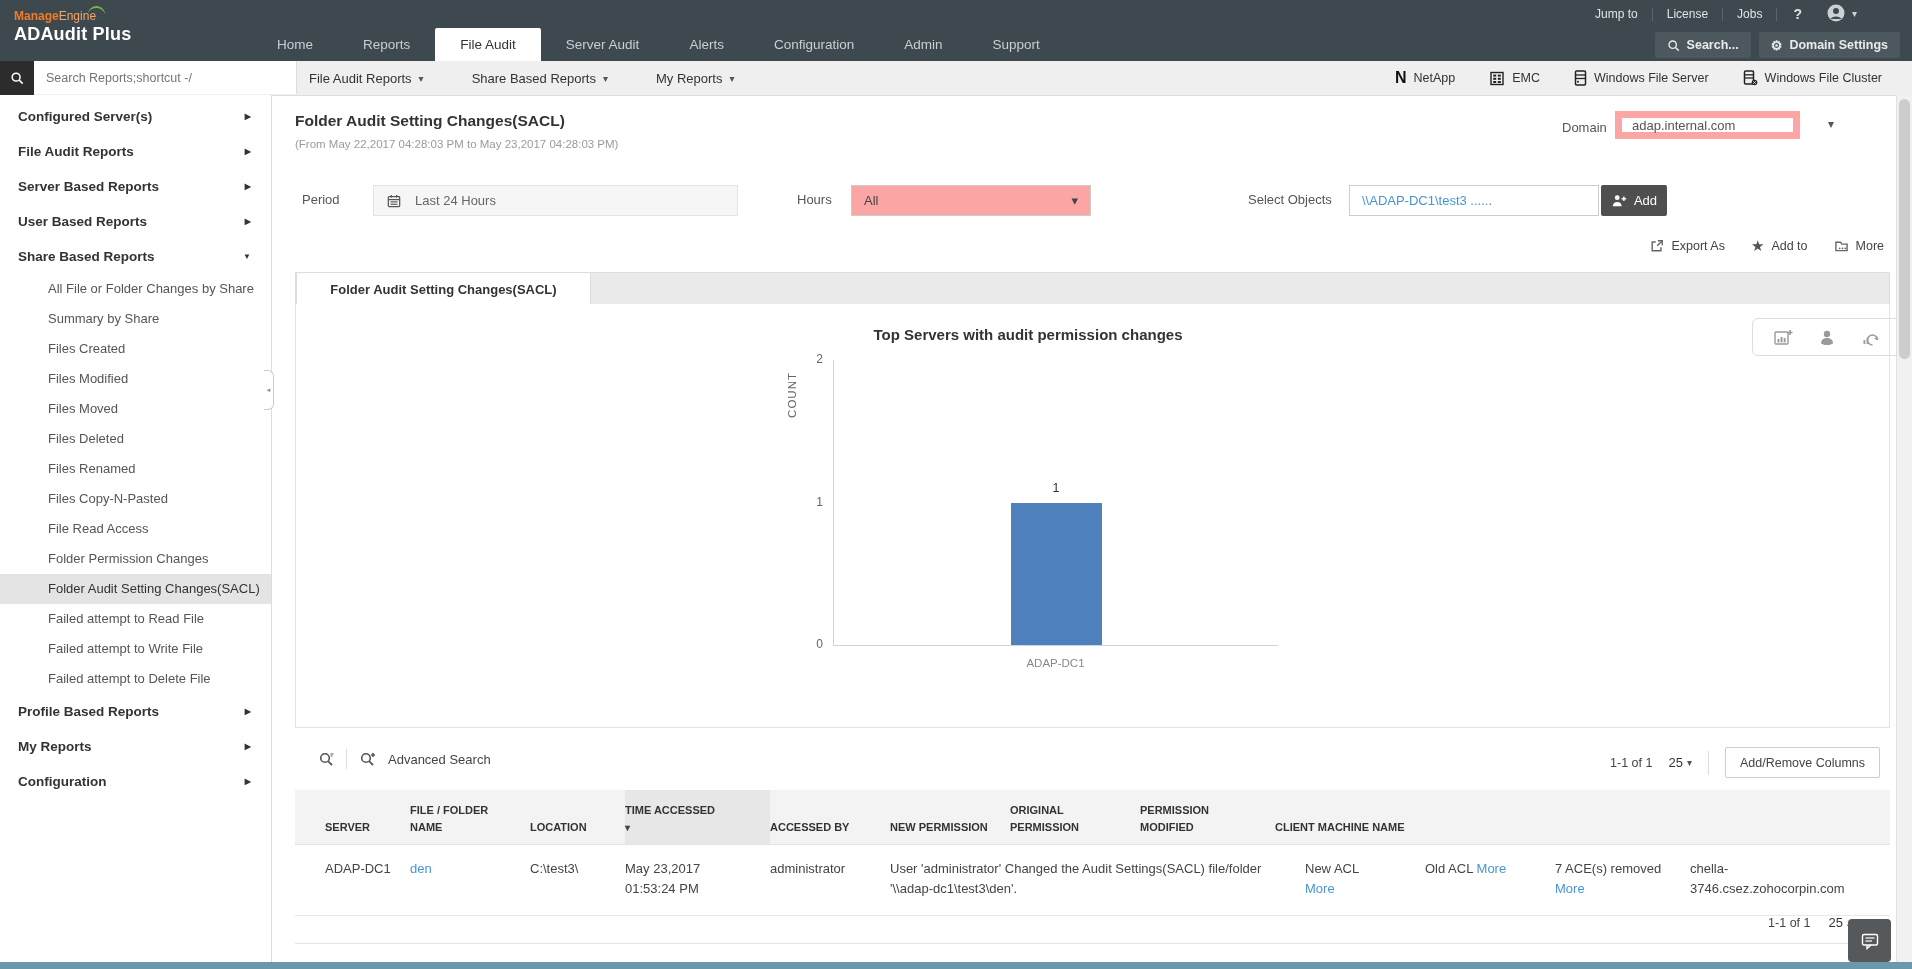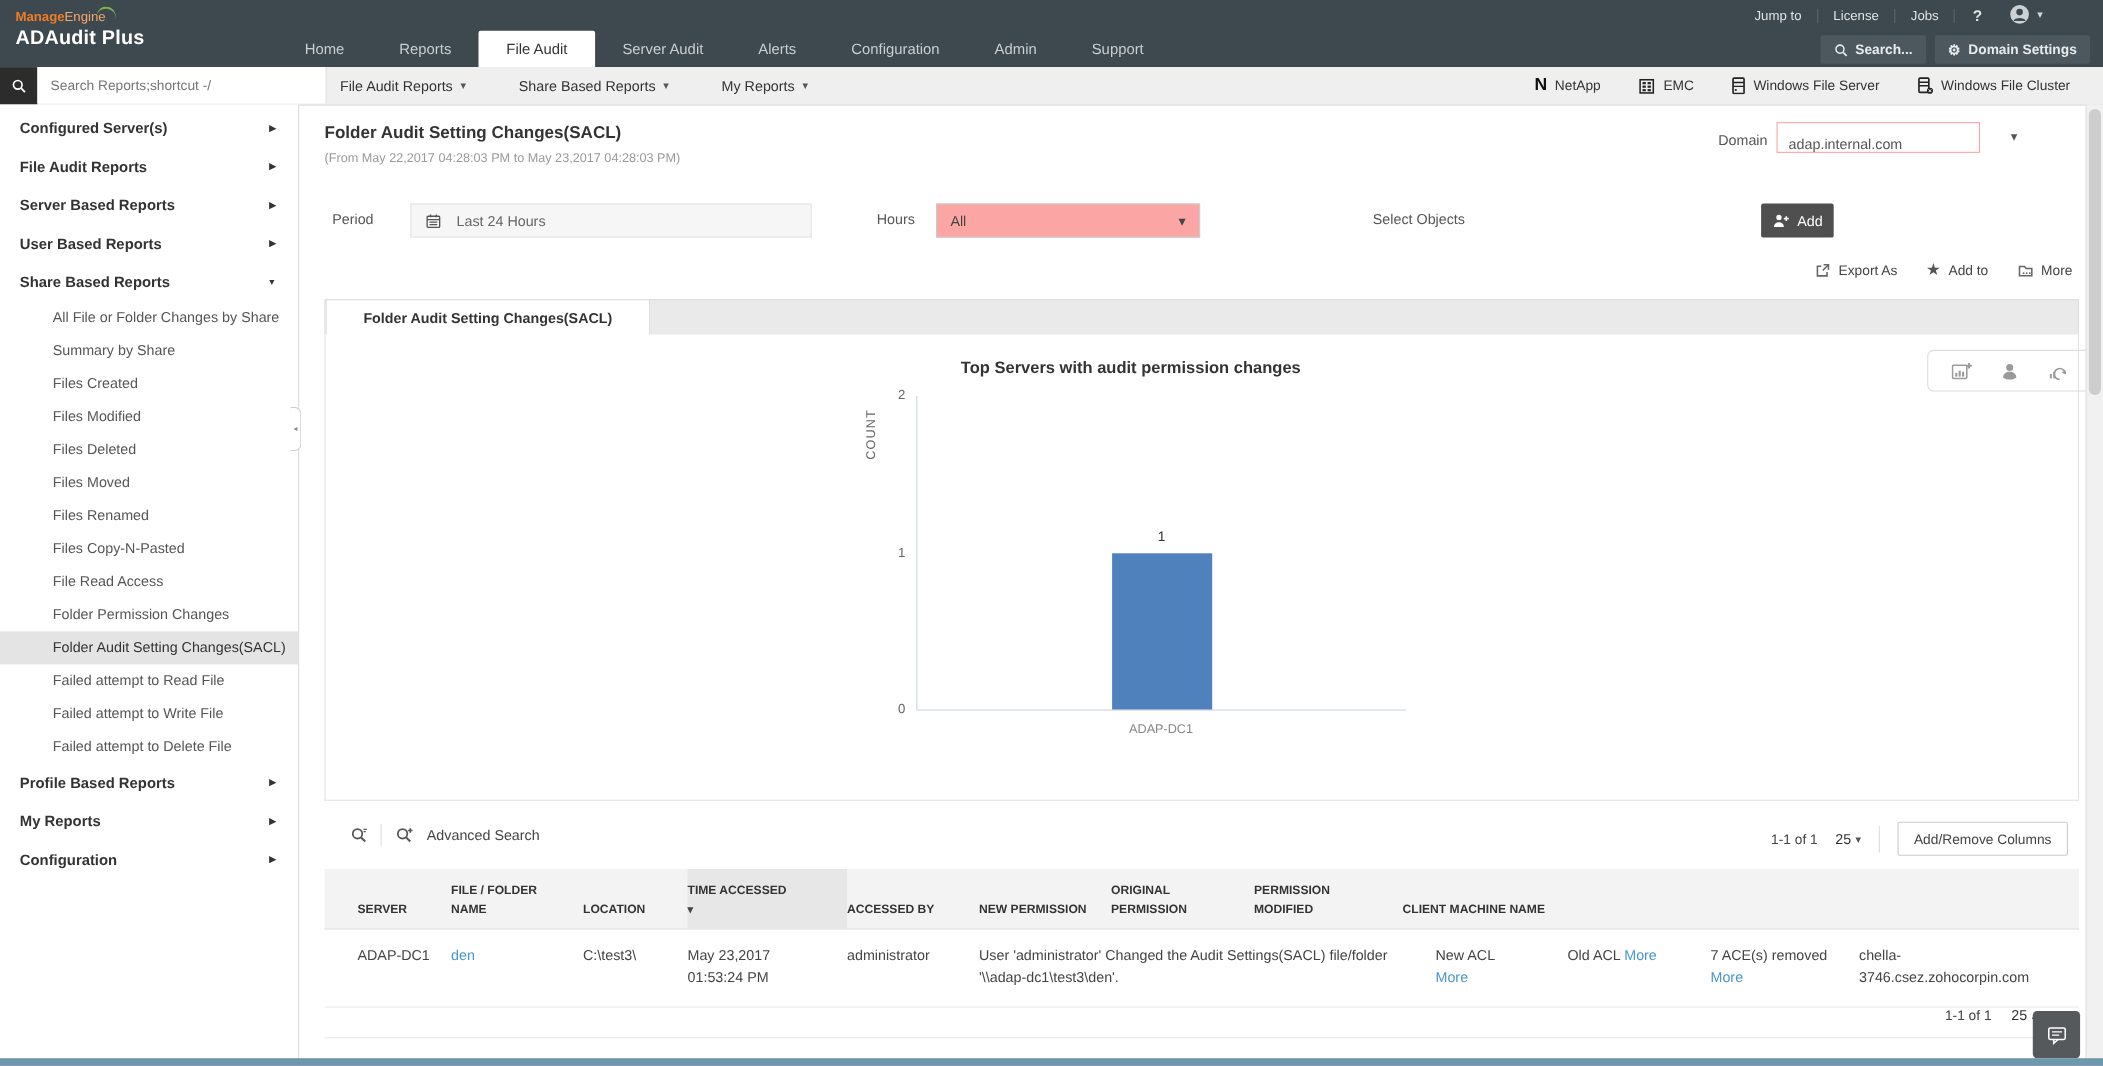--- a/index.html
+++ b/index.html
@@ -44,22 +44,22 @@
   .sb-item{height:30px;line-height:30px;padding-left:48px;font-size:13px;color:#555;cursor:pointer;
         white-space:nowrap;overflow:hidden;}
   .sb-item.selected{background:#e4e4e4;color:#333;}
   .sb-handle{position:absolute;left:264px;top:370px;width:9px;height:38px;background:#fff;border:1px solid #ccc;
         border-left:none;border-radius:0 6px 6px 0;display:flex;align-items:center;justify-content:center;
         font-size:7px;color:#888;cursor:pointer;}
   
   .rpt-title{position:absolute;left:295px;top:112px;font-size:15.5px;font-weight:bold;color:#333;}
   .rpt-range{position:absolute;left:295px;top:138px;font-size:11.5px;color:#9a9a9a;}
   .domain-label{position:absolute;left:1562px;top:120px;font-size:13px;color:#444;}
-  .domain-select{position:absolute;left:1615px;top:111px;width:185px;height:28px;border:1px solid #fca5a5;background:#fff;
-        display:flex;align-items:flex-end;padding:0 10px;font-size:13px;color:#555;cursor:pointer;box-sizing:border-box;}
+  .domain-select{position:absolute;left:1615px;top:111px;width:185px;height:28px;border:7px solid #fca5a5;background:#fff;
+        display:flex;align-items:center;padding:0 10px;font-size:13px;color:#555;cursor:pointer;box-sizing:border-box;}
   .domain-caret{position:absolute;left:1828px;top:117px;font-size:12px;color:#555;cursor:pointer;}
   
   .flt-label{font-size:13px;color:#555;}
   .period-box{position:absolute;left:373px;top:185px;width:365px;height:31px;background:#f6f6f6;border:1px solid #e4e4e4;
         display:flex;align-items:center;gap:14px;padding:0 13px;box-sizing:border-box;cursor:pointer;}
   .period-box span{font-size:13px;color:#666;}
   .hours-box{position:absolute;left:851px;top:185px;width:240px;height:31px;background:#fca5a5;border:1px solid #ccc;
         display:flex;align-items:center;justify-content:space-between;padding:0 12px;box-sizing:border-box;cursor:pointer;}
   .hours-box span{font-size:13px;color:#444;}
   .objects-input{position:absolute;left:1349px;top:185px;width:250px;height:31px;border:1px solid #ccc;background:#fff;
@@ -265,22 +265,22 @@
         <span class="sb-arrow">▶</span>
       </div>
       <div class="sb-section">
         <span>Share Based Reports</span>
         <span class="sb-arrow">▼</span>
       </div>
       <div class="sb-item">All File or Folder Changes by Share</div>
       <div class="sb-item">Summary by Share</div>
       <div class="sb-item">Files Created</div>
       <div class="sb-item">Files Modified</div>
+      <div class="sb-item">Files Moved</div>
       <div class="sb-item">Files Deleted</div>
-      <div class="sb-item">Files Moved</div>
       <div class="sb-item">Files Renamed</div>
       <div class="sb-item">Files Copy-N-Pasted</div>
       <div class="sb-item">File Read Access</div>
       <div class="sb-item">Folder Permission Changes</div>
       <div class="sb-item selected">Folder Audit Setting Changes(SACL)</div>
       <div class="sb-item">Failed attempt to Read File</div>
       <div class="sb-item">Failed attempt to Write File</div>
       <div class="sb-item">Failed attempt to Delete File</div>
       <div class="sb-section">
         <span>Profile Based Reports</span>
@@ -318,20 +318,21 @@
         </svg>
     </span>
     <span>Last 24 Hours</span>
   </div>
   <div class="abs flt-label" style="left:797px;top:192px;">Hours</div>
   <div class="hours-box">
     <span>All</span>
     <span class="caret">▾</span>
   </div>
   <div class="abs flt-label" style="left:1248px;top:192px;">Select Objects</div>
+  <input class="objects-input" type="text" readonly="" value="\\ADAP-DC1\test3 ......" style="">
   <div class="add-btn">
     <span style="display:flex;">
       <svg width="16" height="13" viewBox="0 0 18 14">
           <circle cx="7" cy="3.8" r="2.7" fill="#fff"></circle>
           <path d="M2 13.5 c0-3.2 2.3-4.8 5-4.8 s5 1.6 5 4.8 z" fill="#fff"></path>
           <path d="M14.5 2.5 v5 M12 5 h5" stroke="#fff" stroke-width="1.6" fill="none"></path>
         </svg>
     </span>
     <span>Add</span>
   </div>

